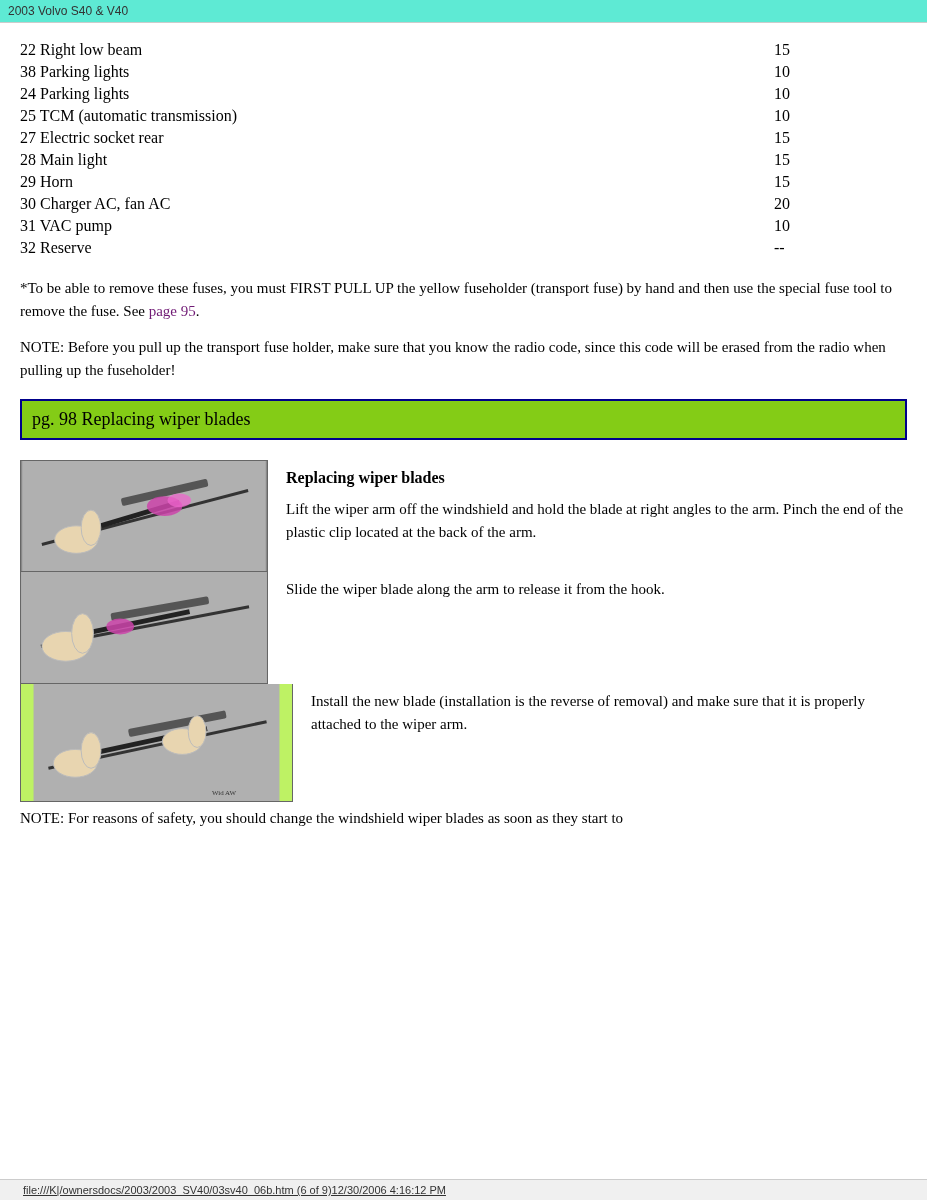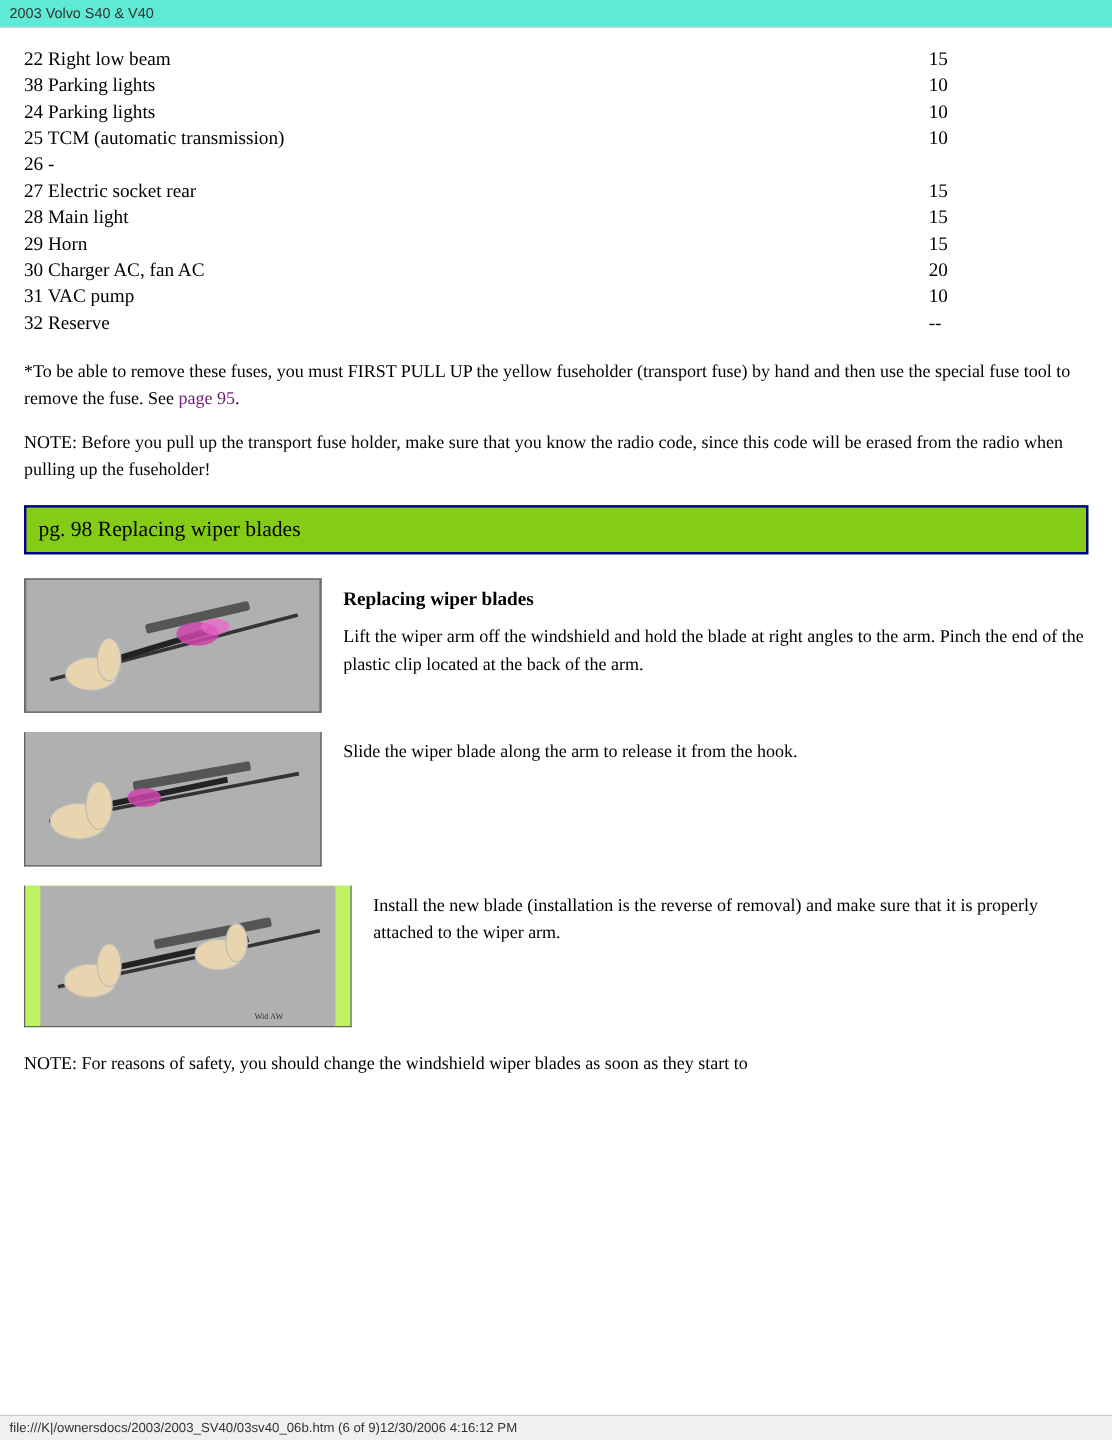--- a/index.html
+++ b/index.html
@@ -67,22 +67,22 @@
       border: 2px solid #00008b;
       padding: 8px 10px;
       font-size: 18px;
       margin-bottom: 20px;
       display: block;
     }
 
     .wiper-section {
       display: flex;
       flex-direction: column;
-      gap: 16px;
-      margin-bottom: 20px;
+      gap: 0;
+      margin-bottom: 5px;
     }
 
     .wiper-item {
       display: flex;
       flex-direction: row;
       align-items: flex-start;
       margin-bottom: 0;
     }
 
     .wiper-image {
@@ -141,23 +141,24 @@
     }
 
     .status-bar {
       position: absolute;
       bottom: 0;
       left: 0;
       right: 0;
       font-family: Arial, sans-serif;
       font-size: 11px;
       color: #333;
-      padding: 4px 8px;
+      padding: 4px 23px;
       background: #f0f0f0;
       border-top: 1px solid #ccc;
+      text-decoration: underline;
     }
 
     
     .wiper-svg {
       width: 100%;
       height: 100%;
     }
   </style>
 </head>
 <body>
@@ -176,24 +177,20 @@
           <td class="fuse-name">38 Parking lights</td>
           <td class="fuse-value">10</td>
         </tr>
         <tr>
           <td class="fuse-name">24 Parking lights</td>
           <td class="fuse-value">10</td>
         </tr>
         <tr>
           <td class="fuse-name">25 TCM (automatic transmission)</td>
           <td class="fuse-value">10</td>
-        </tr>
-        <tr>
-          <td class="fuse-name">26 -</td>
-          <td class="fuse-value"></td>
         </tr>
         <tr>
           <td class="fuse-name">27 Electric socket rear</td>
           <td class="fuse-value">15</td>
         </tr>
         <tr>
           <td class="fuse-name">28 Main light</td>
           <td class="fuse-value">15</td>
         </tr>
         <tr>

